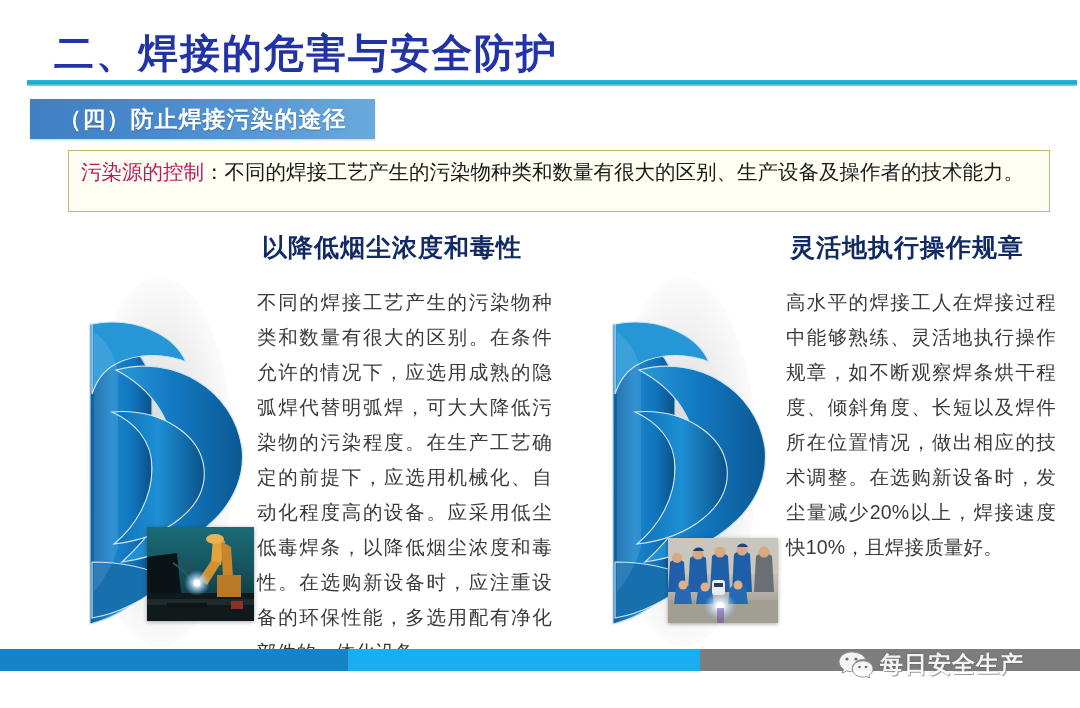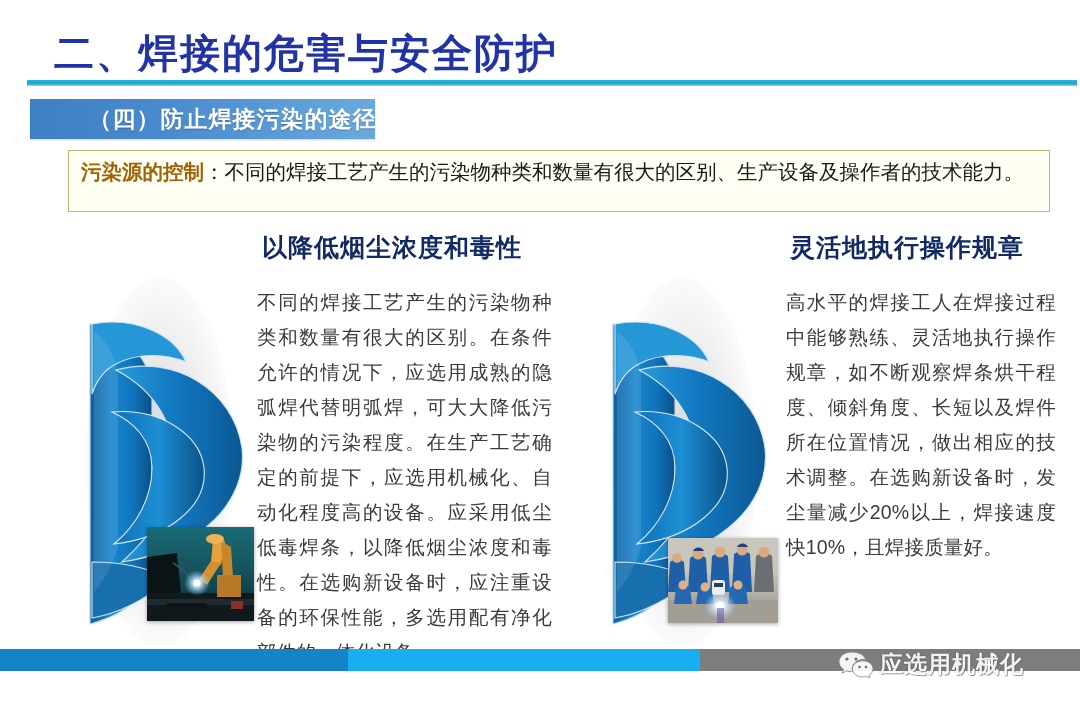--- a/index.html
+++ b/index.html
@@ -59,21 +59,20 @@
     position: absolute;
     left: 0; top: 0;
     width: 345px; height: 40px;
     line-height: 40px;
     text-align: center;
     color: #ffffff;
     font-size: 23px;
     font-weight: bold;
     letter-spacing: 1px;
     text-shadow: 0 1px 1px rgba(0,0,0,0.25);
-    padding-left: 30px;
   }
 
   
   #callout-box {
     position: absolute;
     left: 68px;
     top: 150px;
     width: 982px;
     height: 62px;
     background: #fefff2;
@@ -81,22 +80,22 @@
     box-sizing: border-box;
     padding: 6px 10px 0 12px;
   }
   #callout-text {
     font-size: 20.5px;
     line-height: 29px;
     color: #1a1a1a;
     letter-spacing: 0px;
   }
   .callout-lead {
-    color: #a16207;
-    font-weight: bold;
+    color: #be185d;
+    font-weight: normal;
   }
 
   
   .col-heading {
     position: absolute;
     font-size: 25px;
     font-weight: bold;
     color: #122a63;
     white-space: nowrap;
     letter-spacing: 1px;
@@ -379,16 +378,16 @@
                  c0.5,0 1,0.03 1.5,0.08 C26.4,5.1 20.6,2 13.5,2 Z" fill="#ffffff" stroke="#8c8c8c" stroke-width="1"></path>
         <circle cx="9" cy="9" r="1.6" fill="#6e6e6e"></circle>
         <circle cx="18" cy="9" r="1.6" fill="#6e6e6e"></circle>
         <path d="M35,18.9 c0,-4.5 -4.6,-8.1 -10.3,-8.1 c-5.7,0 -10.3,3.6 -10.3,8.1
                  c0,4.5 4.6,8.1 10.3,8.1 c1.3,0 2.5,-0.2 3.7,-0.55 l3.5,1.85
                  l-1,-3.1 C33.5,23.6 35,21.4 35,18.9 Z" fill="#ffffff" stroke="#8c8c8c" stroke-width="1"></path>
         <circle cx="21.5" cy="17" r="1.3" fill="#6e6e6e"></circle>
         <circle cx="28" cy="17" r="1.3" fill="#6e6e6e"></circle>
       </svg>
     </span>
-    <span id="watermark-label">应选用机械化</span>
+    <span id="watermark-label">每日安全生产</span>
   </div>
 
 </div>
 
 </body></html>

